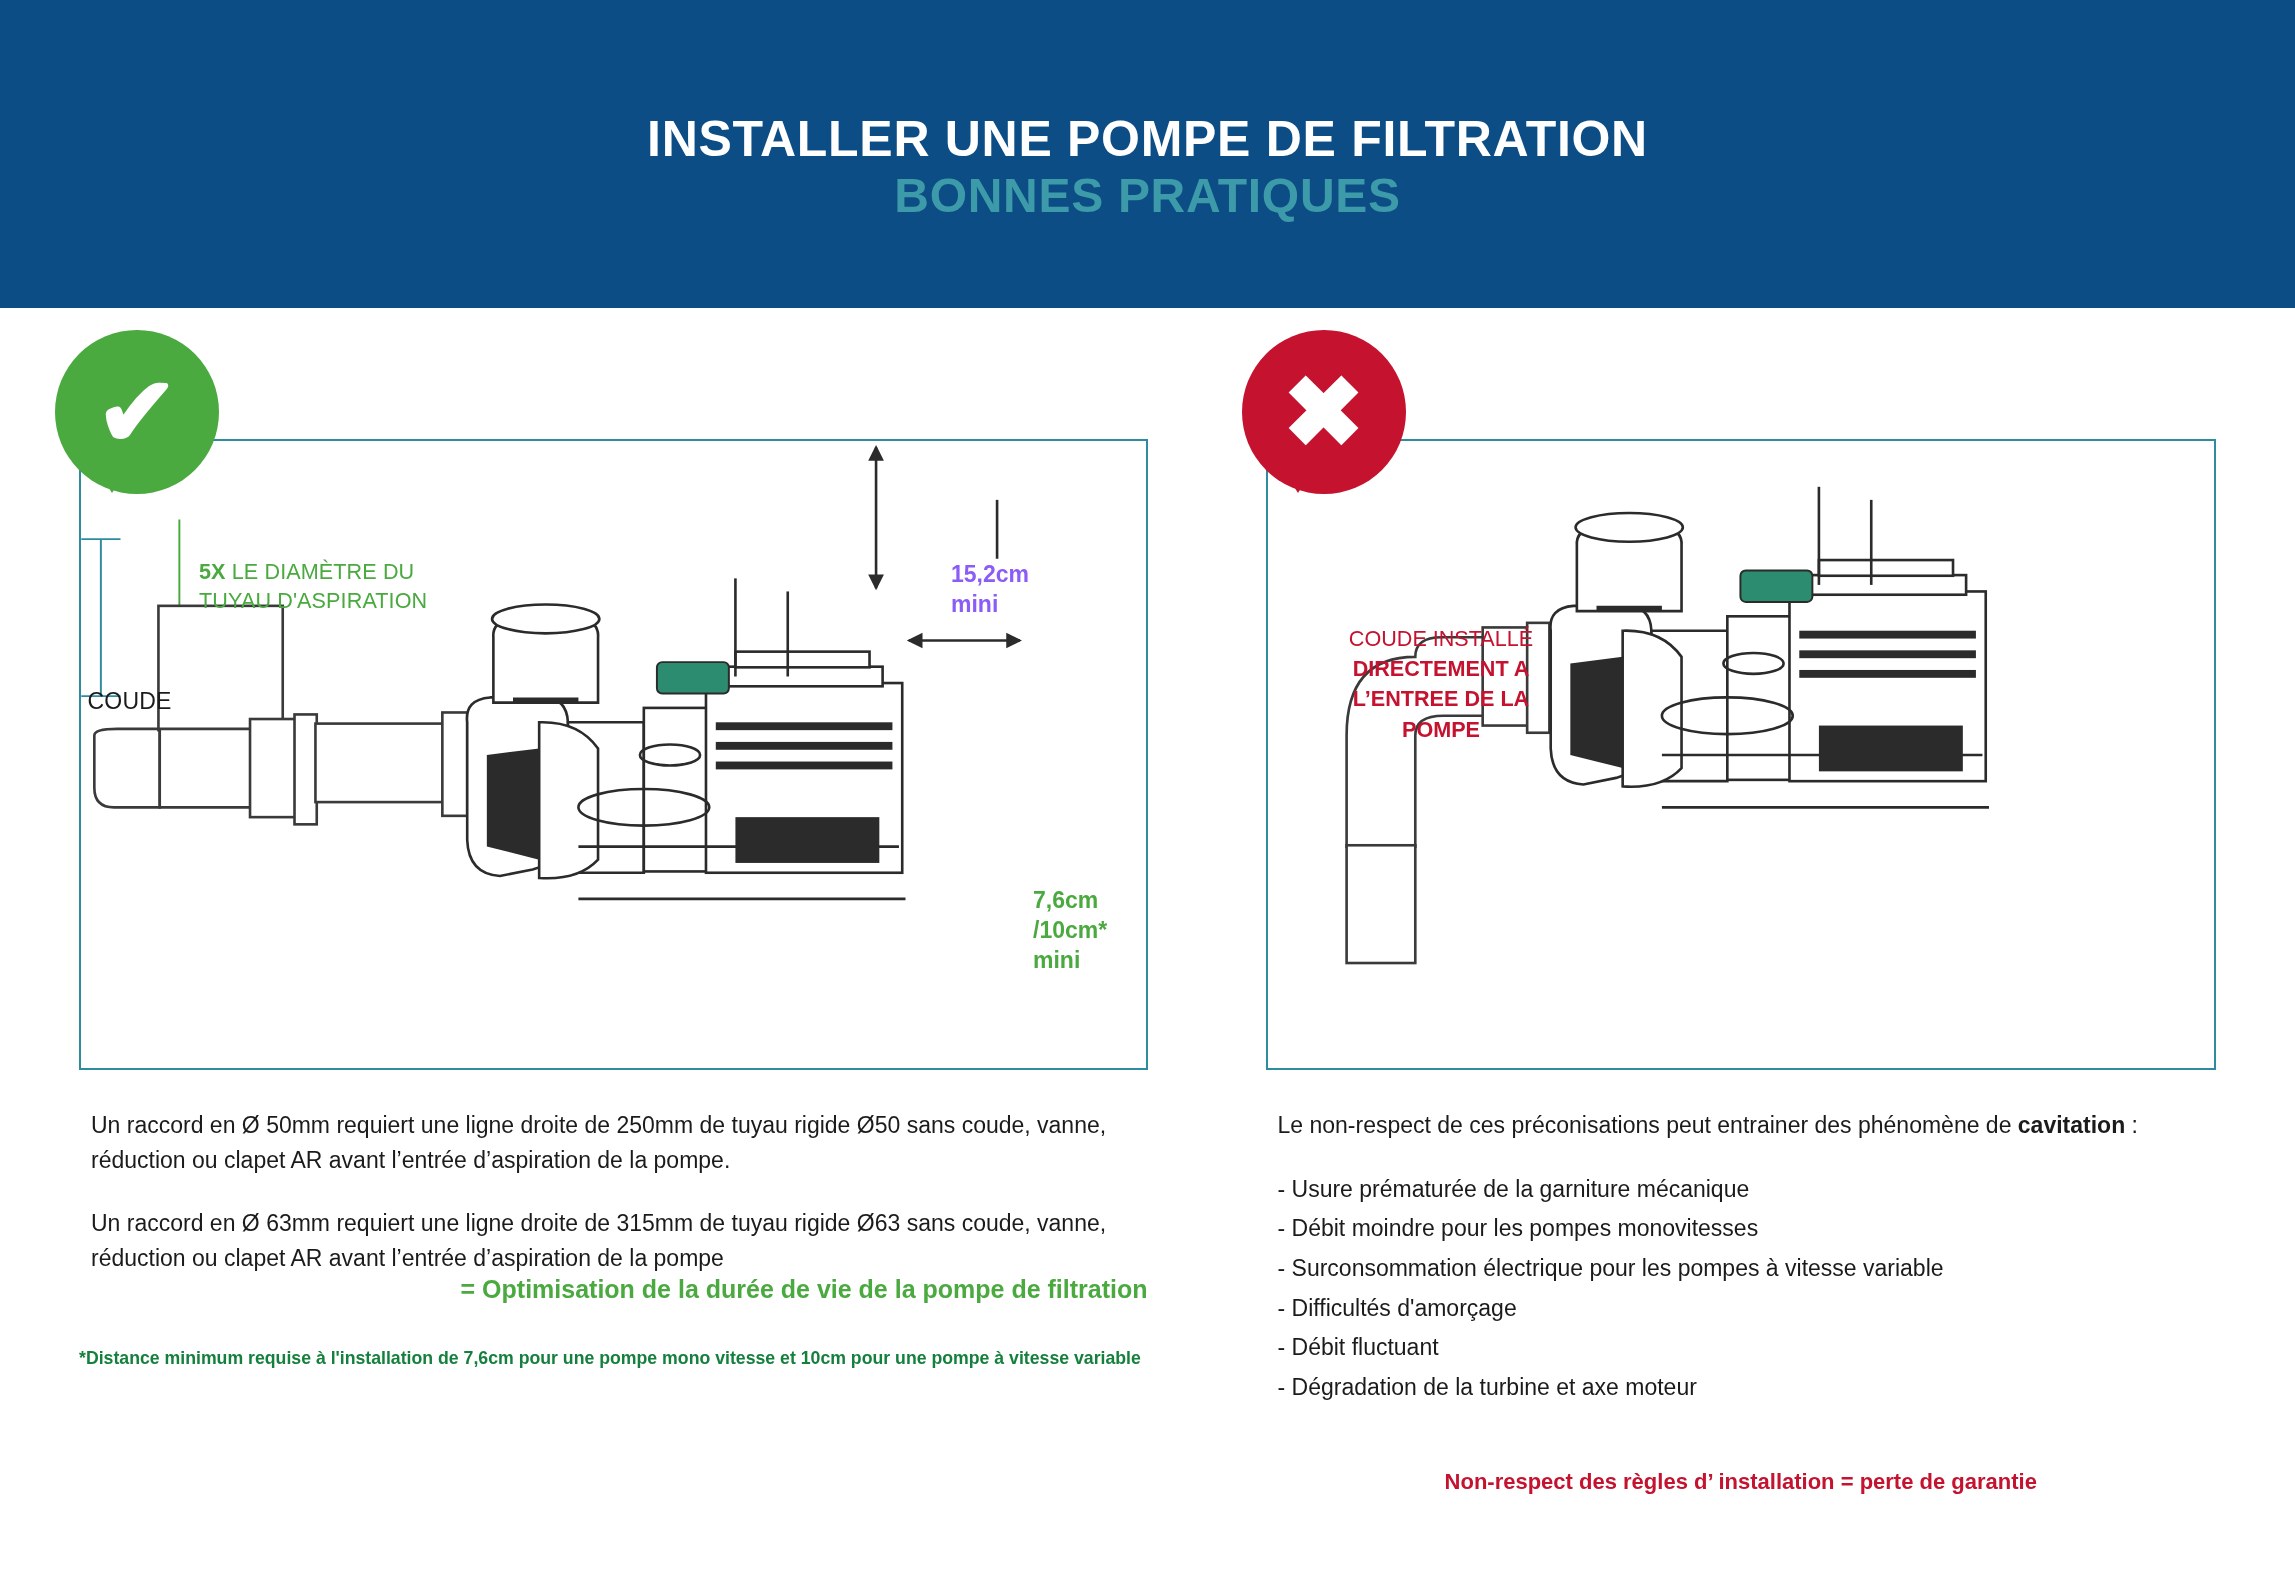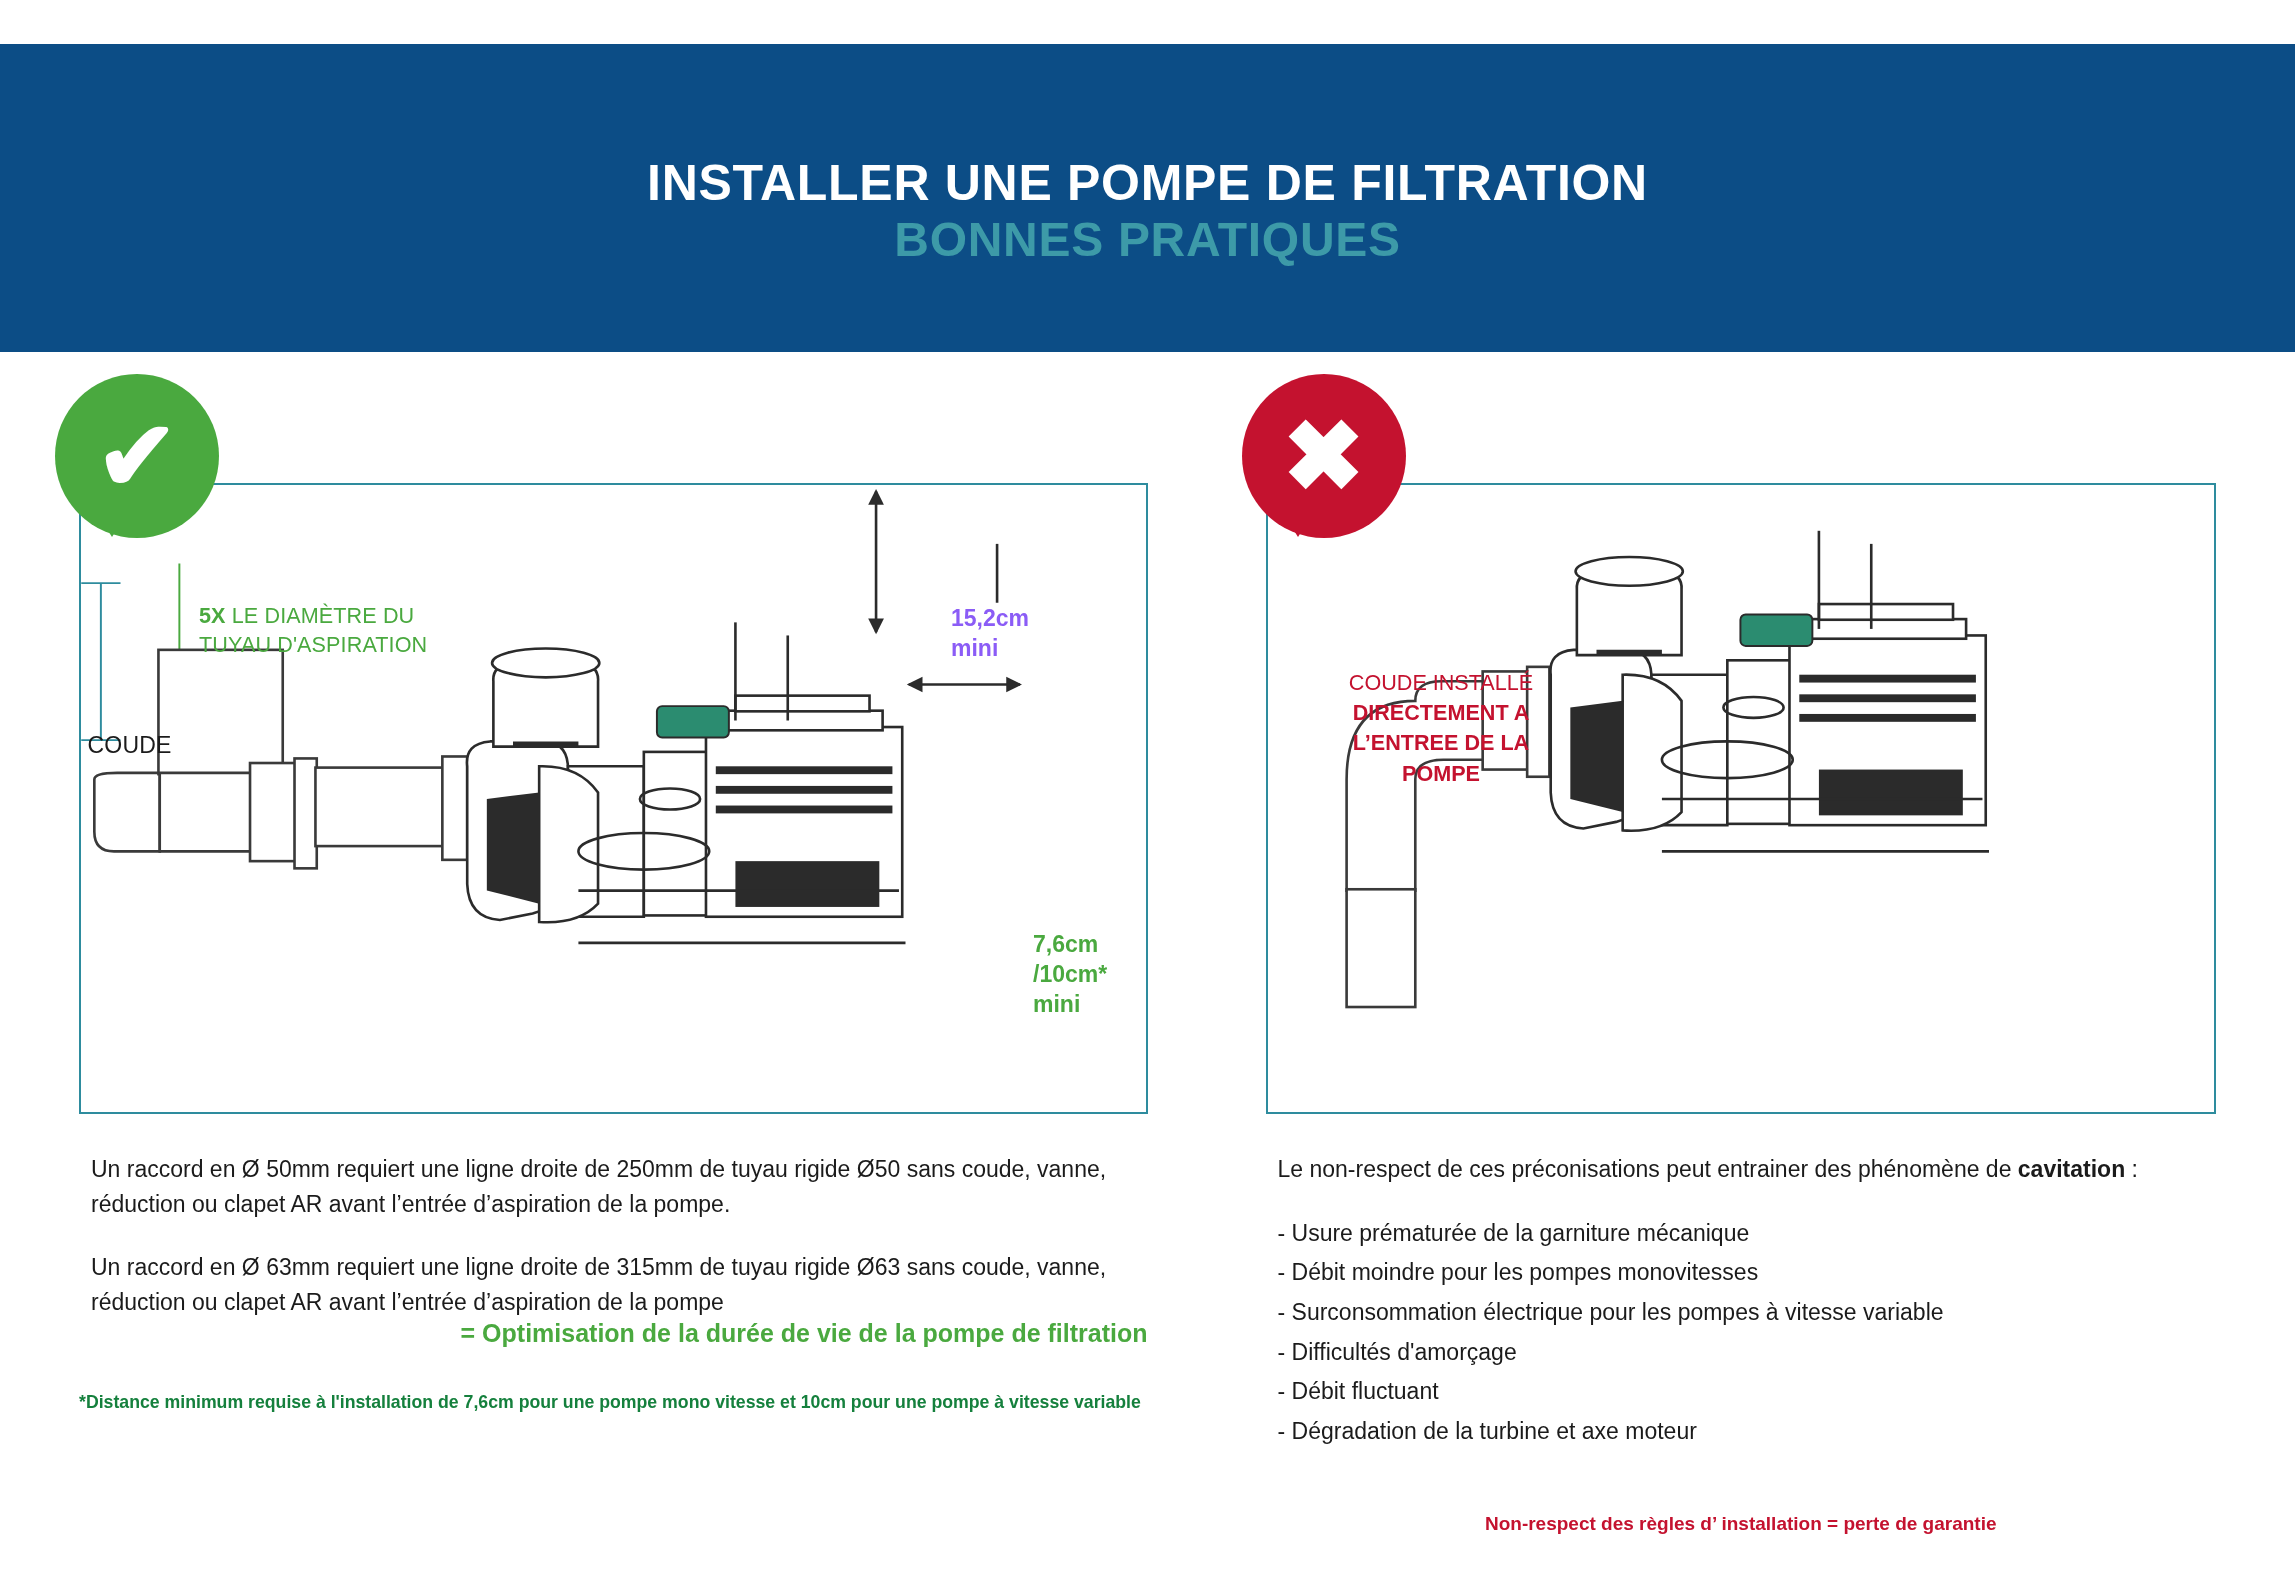--- a/index.html
+++ b/index.html
@@ -16,21 +16,20 @@
   
   .header {
     width: 100%;
     height: 308px;
     background: #0c4d86;
     display: flex;
     flex-direction: column;
     align-items: center;
     justify-content: center;
     padding-top: 26px;
-    margin-top: 44px;
   }
   .header-title {
     color: #ffffff;
     font-size: 50px;
     font-weight: bold;
     letter-spacing: 0.7px;
     line-height: 1.12;
     text-align: center;
   }
   .header-subtitle {
@@ -165,21 +164,21 @@
   .bullets div { margin-bottom: 5.2px; }
 
   .conclusion-ok {
     font-size: 25px;
     font-weight: bold;
     color: #4aa93f;
     text-align: right;
   }
   .conclusion-no {
     margin-top: 65px;
-    font-size: 19px;
+    font-size: 22px;
     font-weight: bold;
     color: #c4122f;
     text-align: center;
   }
   .footnote {
     margin-top: 41px;
     font-size: 17.7px;
     font-weight: bold;
     color: #15803d;
     line-height: 1.5;

